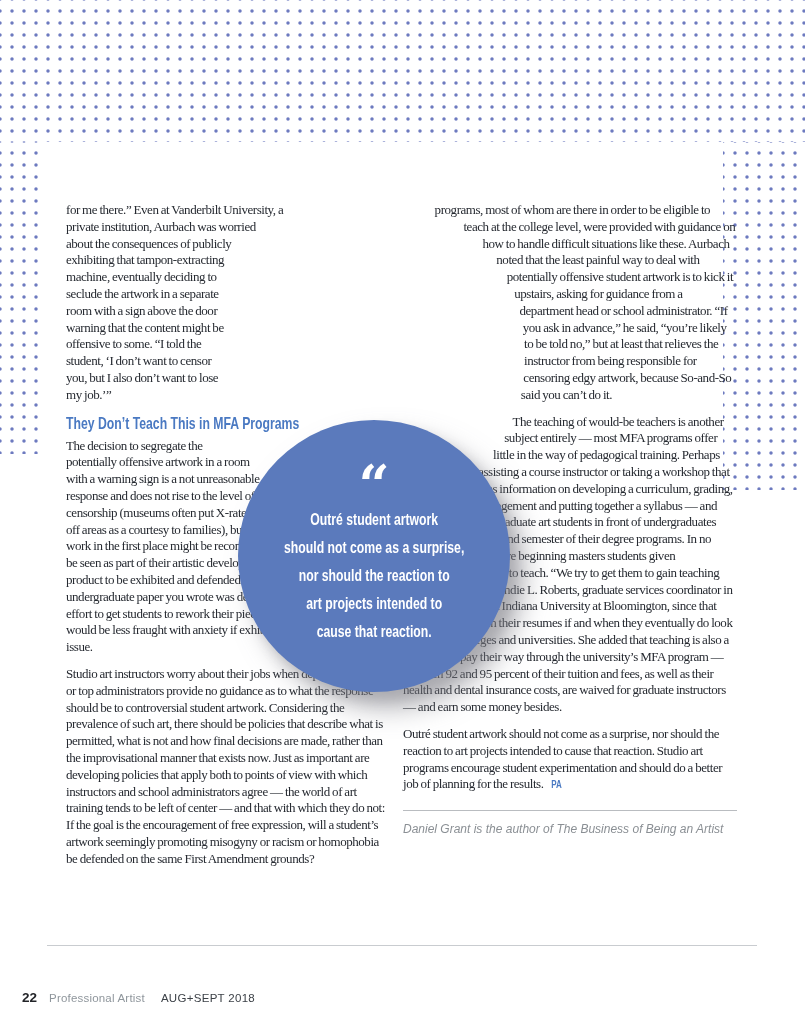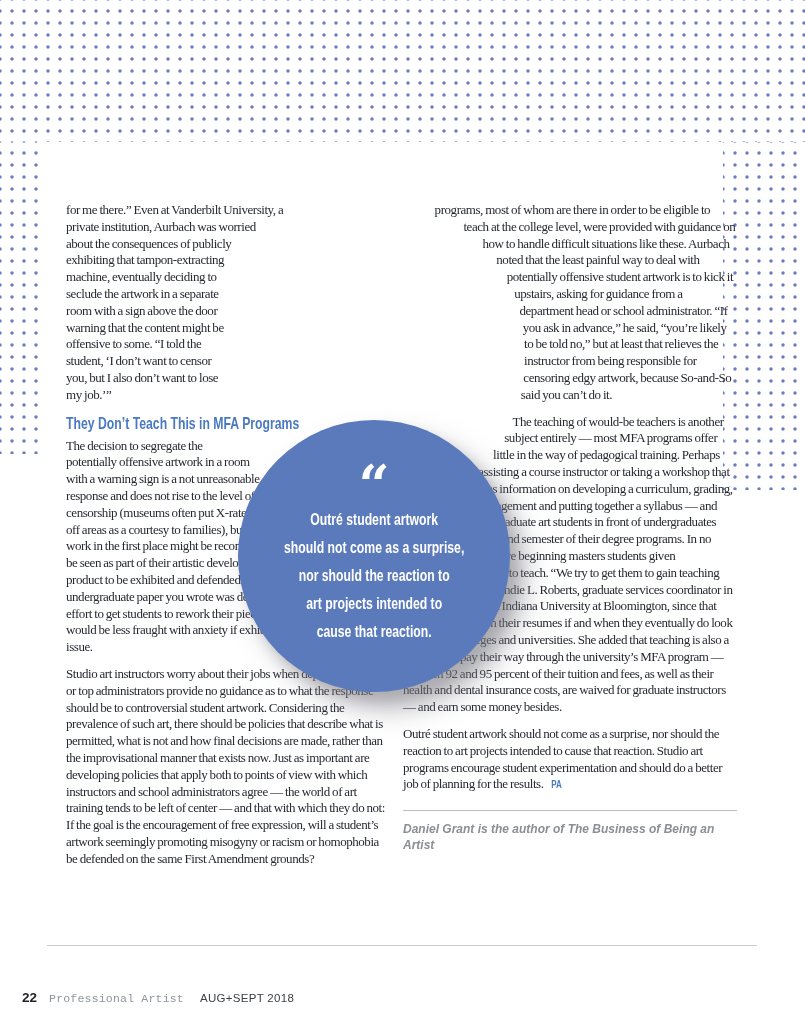--- a/index.html
+++ b/index.html
@@ -41,28 +41,28 @@
   .qtext{font-family:"Liberation Sans",sans-serif;font-weight:700;font-size:17px;line-height:28px;
          color:#ffffff;transform:scaleX(.72);}
   .qtext span{display:block;}
 
   .end-mark{display:inline-block;font-family:"Liberation Sans",sans-serif;font-weight:700;font-size:10px;
             color:#4a79c2;letter-spacing:0;margin-left:4px;transform:scaleX(.8);}
 
   .author-rule{height:1px;background:#b9bcc0;margin:16px 0 10px 0;}
   .author-note{font-family:"Liberation Sans",sans-serif;font-style:italic;font-size:12px;line-height:16px;
                color:#8a8f94;letter-spacing:0;word-spacing:0;}
-  .author-note span{display:block;font-weight:bold;}
+  .author-note span{display:block;}
 
   
   .footer-rule{position:absolute;left:47px;top:945px;width:710px;height:1px;background:#c9ccd0;}
   .footer{position:absolute;left:22px;top:990px;font-family:"Liberation Sans",sans-serif;
           display:flex;align-items:baseline;justify-content:center;}
   .pagenum{font-weight:700;font-size:13.5px;color:#222428;margin-right:12px;}
-  .mag{font-size:11.5px;color:#8f969c;margin-right:16px;letter-spacing:.2px;font-family:Liberation Mono, monospace;}
+  .mag{font-size:11.5px;color:#8f969c;margin-right:16px;letter-spacing:.2px;}
   .issue{font-weight:400;font-size:11.5px;color:#3c4147;letter-spacing:.3px;}
 </style>
 </head>
 <body>
 
 <div class="page">
 
   <div class="dots dots-top"></div>
   <div class="dots dots-left"></div>
   <div class="dots dots-right"></div>

